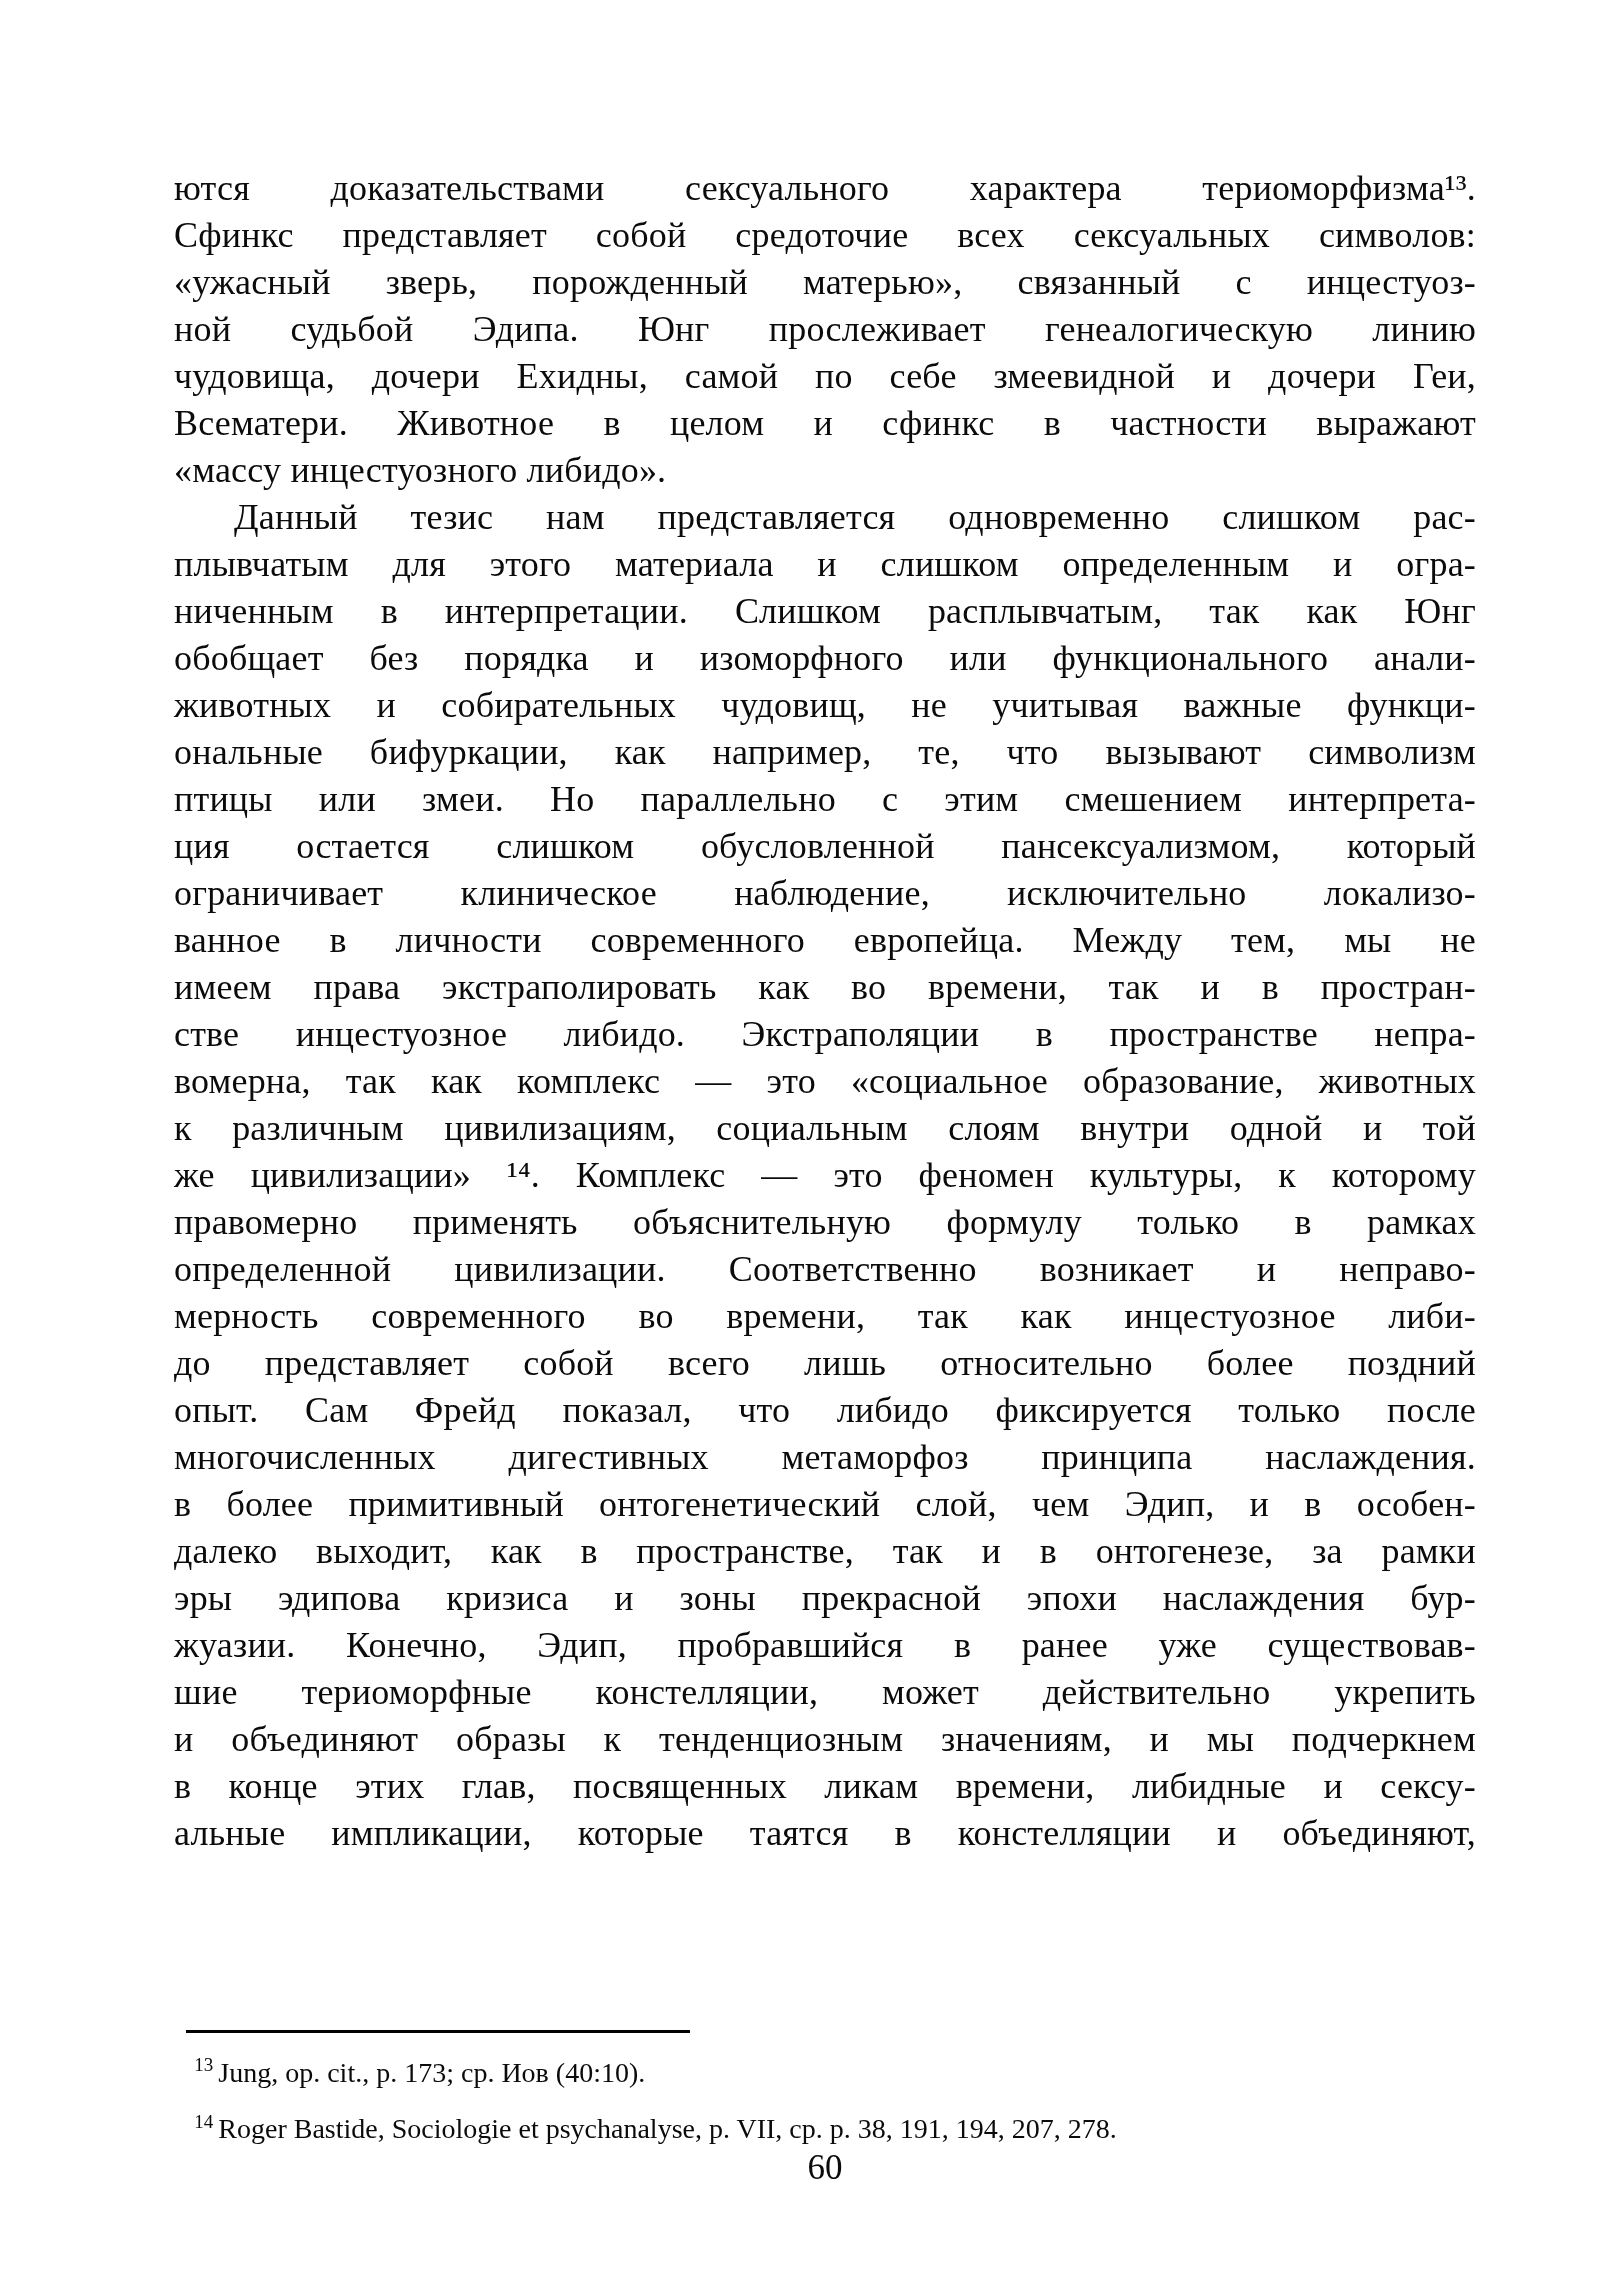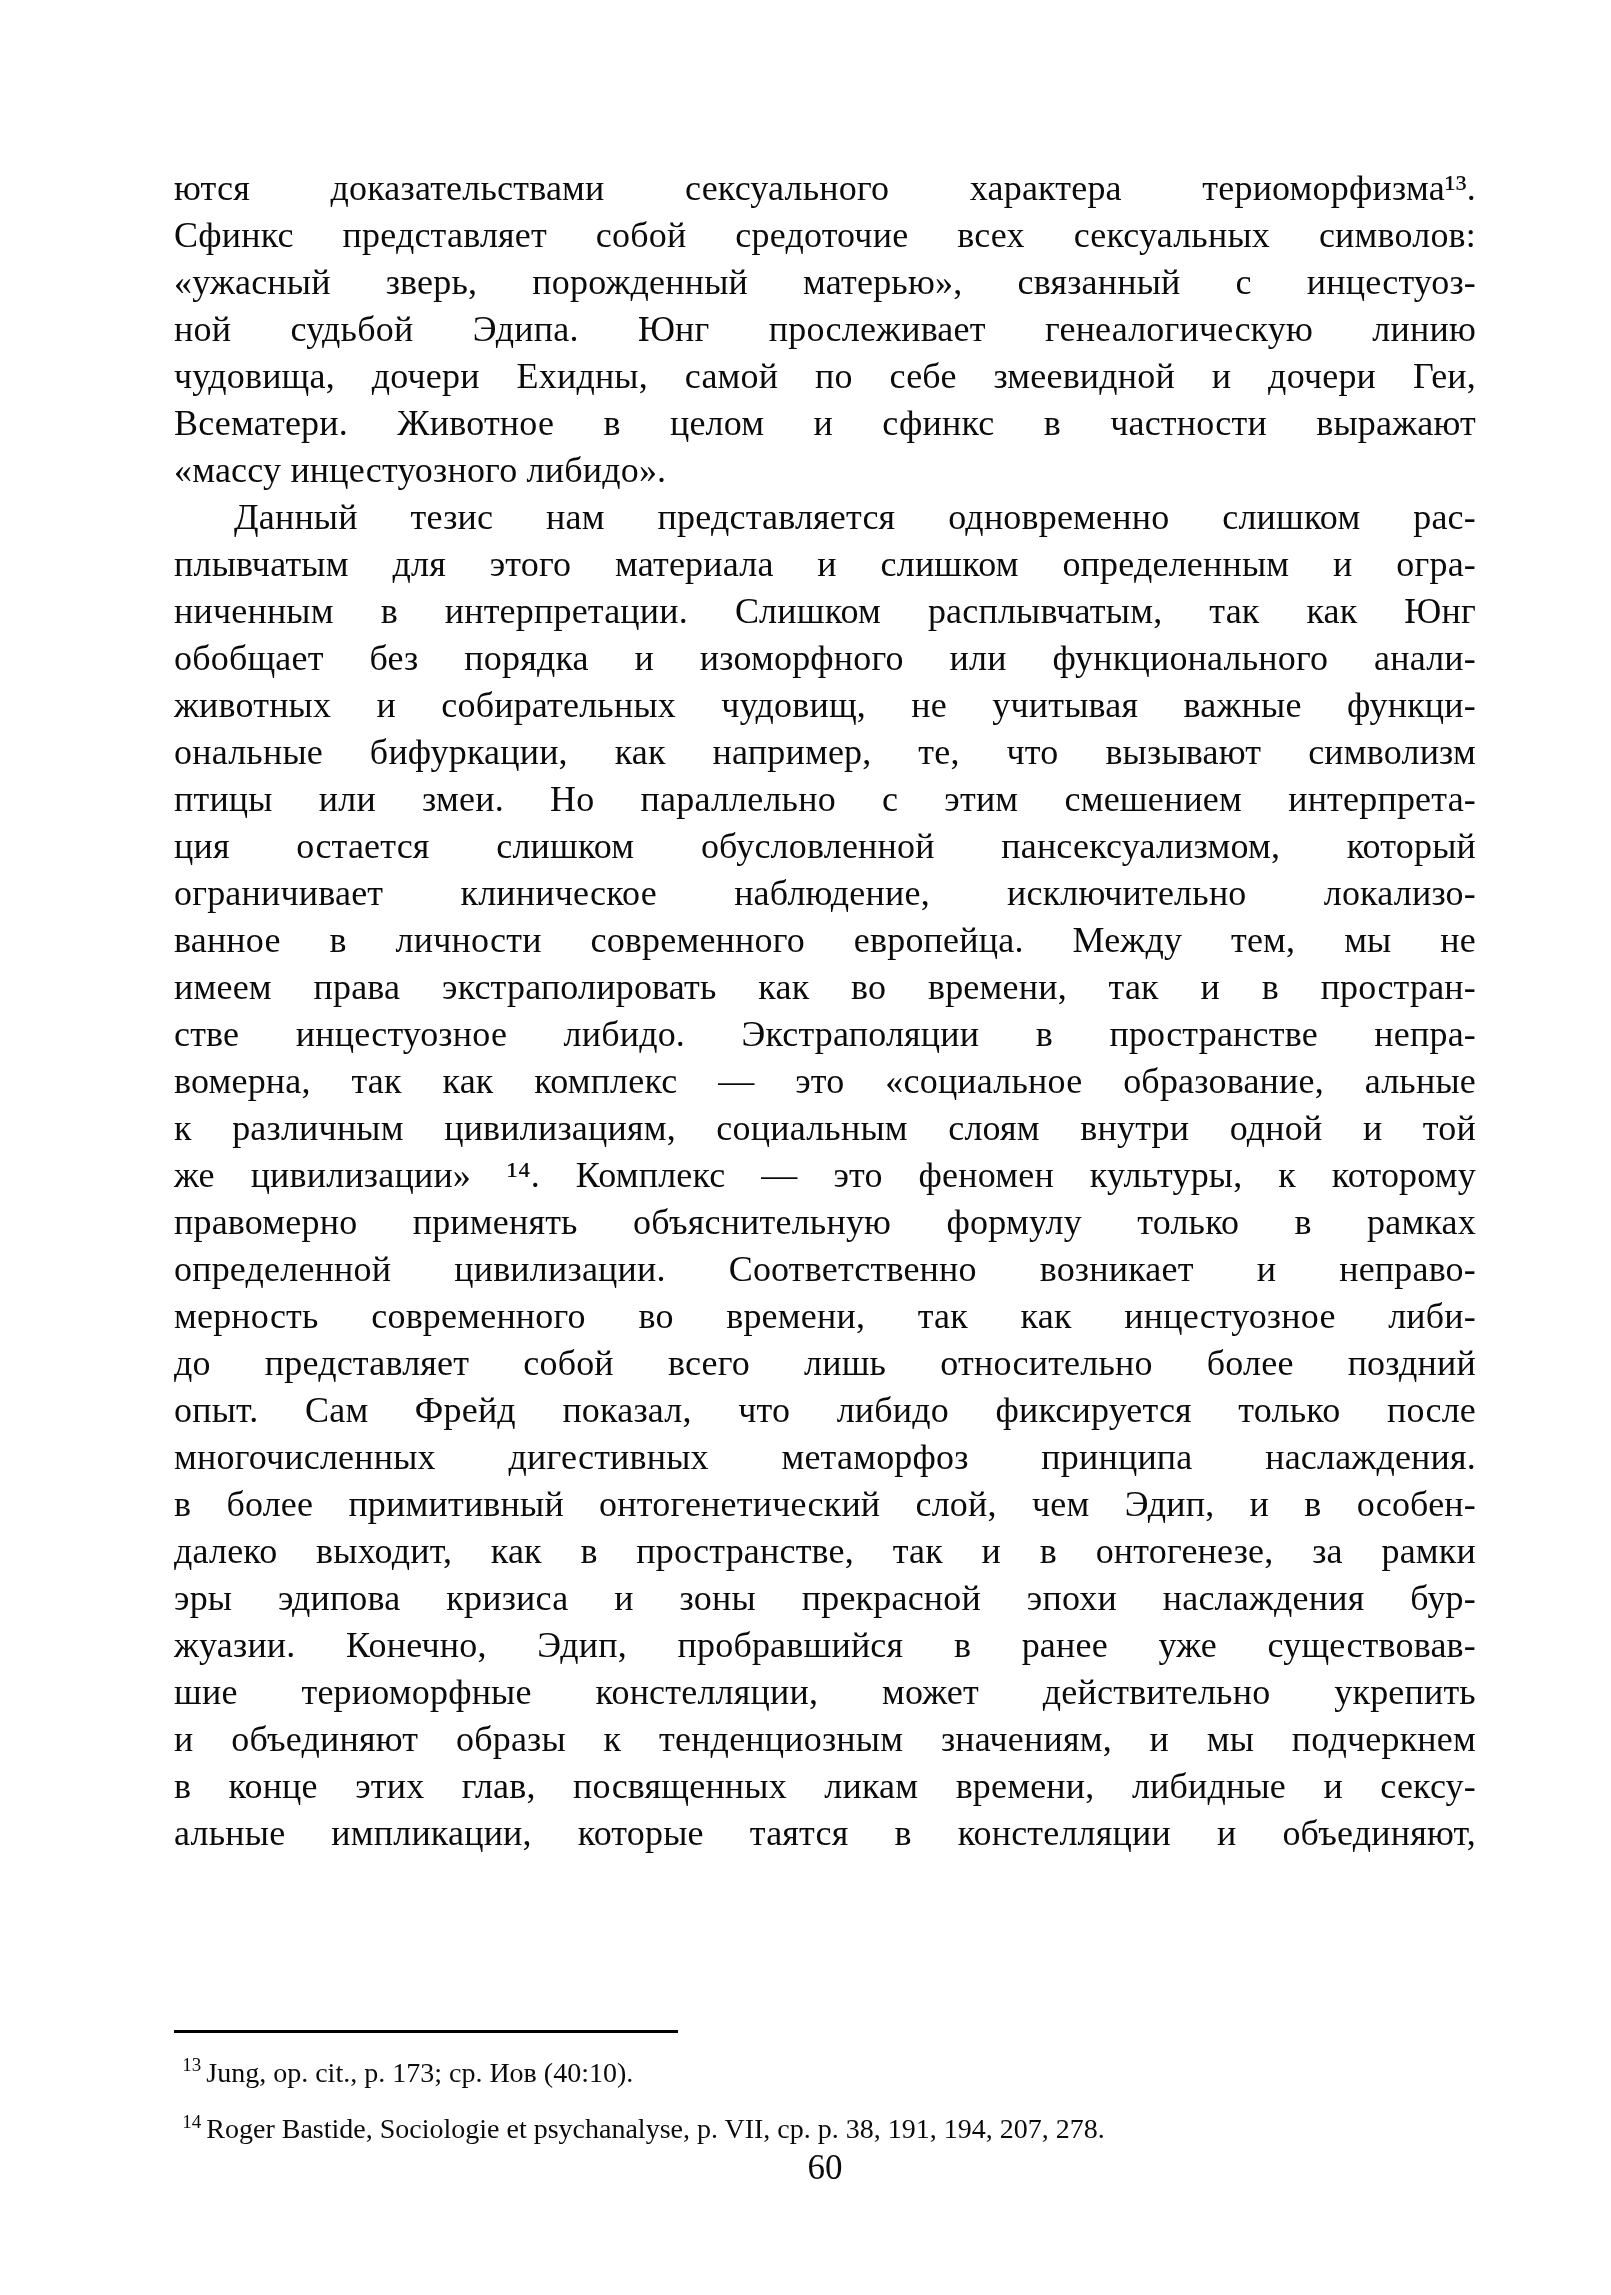--- a/index.html
+++ b/index.html
@@ -31,21 +31,21 @@
     letter-spacing: 0.2px;
   }
   .line.indent {
     text-indent: 60px;
   }
   .line.short-last {
     text-align-last: left;
   }
   .footnotes {
     position: absolute;
-    left: 174px;
+    left: 186px;
     top: 2030px;
     width: 1302px;
   }
   .fn-rule {
     width: 504px;
     height: 3.3px;
     background: #000000;
   }
   .fn-item {
     margin-top: 21.5px;
@@ -90,21 +90,21 @@
     <div class="line">ниченным в интерпретации. Слишком расплывчатым, так как Юнг</div>
     <div class="line">обобщает без порядка и изоморфного или функционального анали-</div>
     <div class="line">животных и собирательных чудовищ, не учитывая важные функци-</div>
     <div class="line">ональные бифуркации, как например, те, что вызывают символизм</div>
     <div class="line">птицы или змеи. Но параллельно с этим смешением интерпрета-</div>
     <div class="line">ция остается слишком обусловленной пансексуализмом, который</div>
     <div class="line">ограничивает клиническое наблюдение, исключительно локализо-</div>
     <div class="line">ванное в личности современного европейца. Между тем, мы не</div>
     <div class="line">имеем права экстраполировать как во времени, так и в простран-</div>
     <div class="line">стве инцестуозное либидо. Экстраполяции в пространстве непра-</div>
-    <div class="line">вомерна, так как комплекс — это «социальное образование, альные</div>
+    <div class="line">вомерна, так как комплекс — это «социальное образование, животных</div>
     <div class="line">к различным цивилизациям, социальным слоям внутри одной и той</div>
     <div class="line">же цивилизации» ¹⁴. Комплекс — это феномен культуры, к которому</div>
     <div class="line">правомерно применять объяснительную формулу только в рамках</div>
     <div class="line">определенной цивилизации. Соответственно возникает и неправо-</div>
     <div class="line">мерность современного во времени, так как инцестуозное либи-</div>
     <div class="line">до представляет собой всего лишь относительно более поздний</div>
     <div class="line">опыт. Сам Фрейд показал, что либидо фиксируется только после</div>
     <div class="line">многочисленных дигестивных метаморфоз принципа наслаждения.</div>
     <div class="line">в более примитивный онтогенетический слой, чем Эдип, и в особен-</div>
     <div class="line">далеко выходит, как в пространстве, так и в онтогенезе, за рамки</div>

